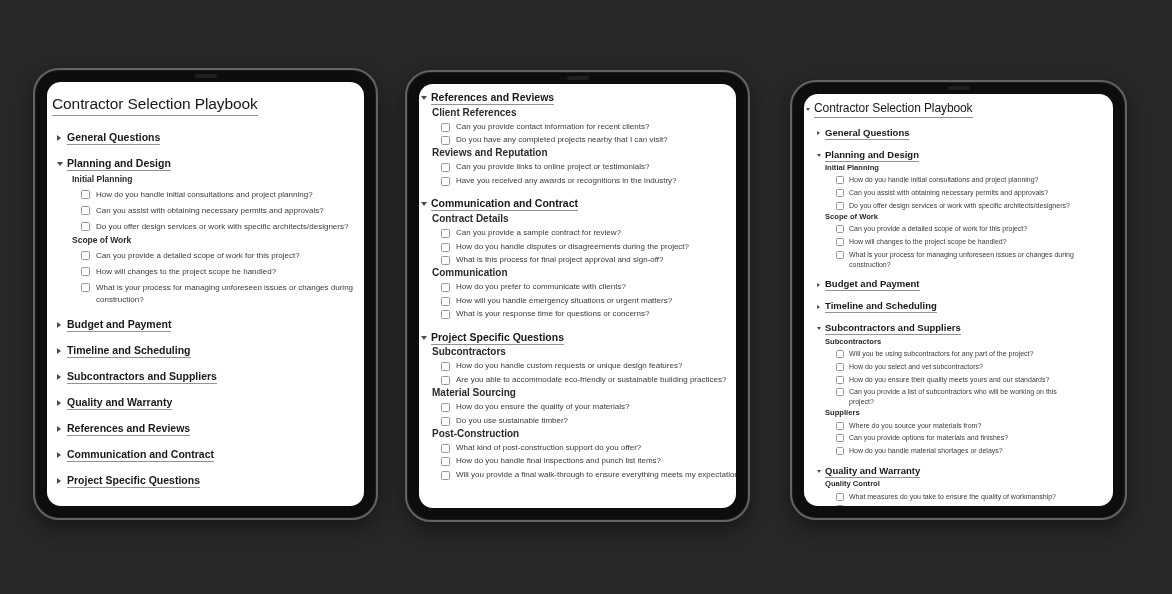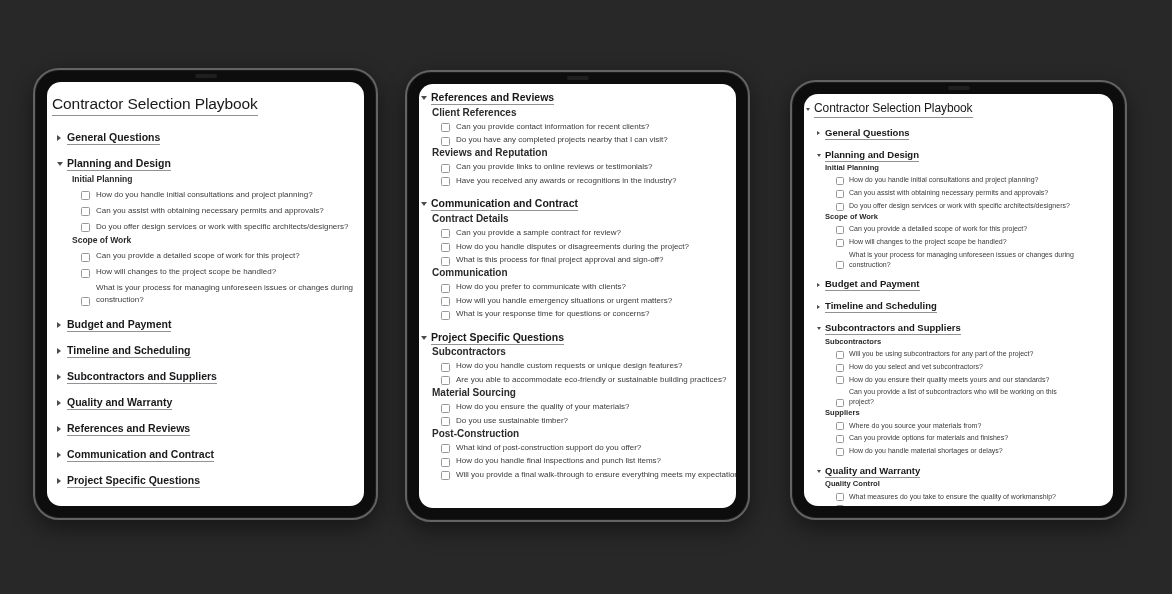--- a/index.html
+++ b/index.html
@@ -25,21 +25,21 @@
   .tri-d{width:0;height:0;border-top:4px solid #4c4c4e;border-left:3px solid transparent;border-right:3px solid transparent}
 
   
   .sec{display:flex;align-items:center}
   .sec-t{font-size:10.5px;font-weight:bold;color:#19191b;border-bottom:1px solid #929296;padding-bottom:1px}
 
   
   .sub{font-size:8.5px;font-weight:bold;color:#2b2b2d;line-height:1.2}
 
   
-  .it{display:flex;align-items:flex-end}
+  .it{display:flex;align-items:flex-start}
   .cb{flex:0 0 auto;width:7px;height:7px;border:1px solid #97979c;border-radius:1.5px;background:#fff;margin-top:1px}
   .it-t{margin-left:6px;font-size:8px;color:#3a3a3c;line-height:1.45}
 
   
   #t1 .doc{padding:13px 10px 0 5px}
   #t1 .sec{margin-left:5px;margin-top:12px}
   #t1 .sec.first{margin-top:15px}
   #t1 .sub{margin-left:20px;margin-top:3px}
   #t1 .it{margin-left:29px;margin-top:4.5px}
   #t1 .it-t{max-width:262px}
@@ -177,21 +177,21 @@
           <span class="cb"></span>
           <span class="it-t">Can you provide contact information for recent clients?</span>
         </div>
       <div class="it">
           <span class="cb"></span>
           <span class="it-t">Do you have any completed projects nearby that I can visit?</span>
         </div>
       <div class="sub">Reviews and Reputation</div>
       <div class="it">
           <span class="cb"></span>
-          <span class="it-t">Can you provide links to online reviews or testimonials?</span>
+          <span class="it-t">Can you provide links to online project or testimonials?</span>
         </div>
       <div class="it">
           <span class="cb"></span>
           <span class="it-t">Have you received any awards or recognitions in the industry?</span>
         </div>
       <div class="sec">
         <span class="tg">
             <span class="tri-d"></span>
           </span>
         <span class="sec-t">Communication and Contract</span>

